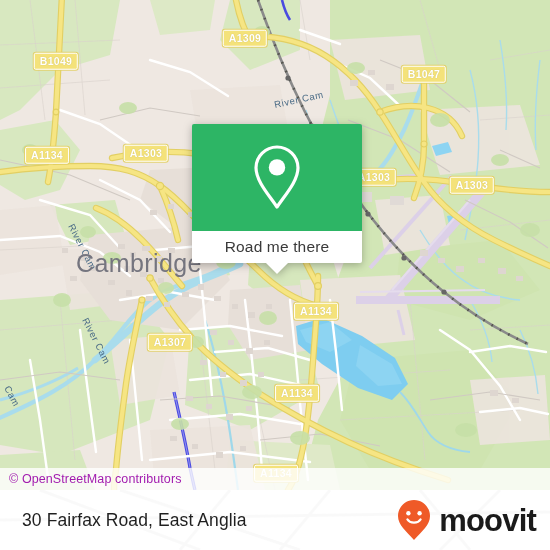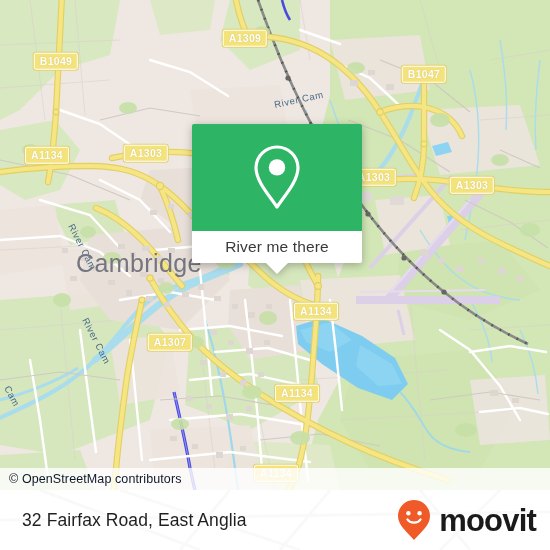--- a/index.html
+++ b/index.html
@@ -28,21 +28,21 @@
 
   
   #attribution {
     position: absolute;
     left: 0; bottom: 0;
     width: 550px; height: 22px;
     background: rgba(255,255,255,0.80);
     display: flex; align-items: center;
     padding-left: 9px;
     font-size: 12.5px;
-    color: #0f172a;
+    color: #a21caf;
     letter-spacing: 0.1px;
     z-index: 40;
   }
 
   
   #callout {
     position: absolute;
     left: 192px; top: 124px;
     width: 170px;
     z-index: 50;
@@ -481,39 +481,39 @@
   </div>
 
   <div id="callout">
     <div id="callout-top">
       <svg width="56" height="70" viewBox="0 0 56 70">
         <path d="M28 4 C16.5 4 7 13.3 7 24.8 C7 38 20 52 28 64 C36 52 49 38 49 24.8 C49 13.3 39.5 4 28 4 Z" fill="none" stroke="#ffffff" stroke-width="3.2" stroke-linejoin="round"></path>
         <circle cx="28" cy="24.4" r="8.2" fill="#ffffff"></circle>
       </svg>
     </div>
     <div id="callout-bottom">
-      <span id="callout-label">River me there</span>
+      <span id="callout-label">Road me there</span>
       <div id="callout-pointer"></div>
     </div>
   </div>
 
   <div id="footer">
     <svg id="footer-bg" width="550" height="550" viewBox="0 0 550 550">
       <g stroke="#8c8c8c" stroke-width="3" fill="none">
         <path d="M40,490 L200,550"></path>
           <path d="M120,490 L300,550"></path>
         <path d="M230,490 L180,550"></path>
           <path d="M330,490 L280,550"></path>
         <path d="M420,490 L470,550"></path>
           <path d="M500,490 L440,550"></path>
         <path d="M0,520 L550,512"></path>
       </g>
     </svg>
     <div id="footer-inner">
-      <div id="footer-address">32 Fairfax Road, East Anglia</div>
+      <div id="footer-address">30 Fairfax Road, East Anglia</div>
       <div id="brand">
         <svg width="34" height="42" viewBox="0 0 34 42">
           <path d="M17 1 C8.2 1 1 8.2 1 17 C1 26 9 32 17 41 C25 32 33 26 33 17 C33 8.2 25.8 1 17 1 Z" fill="#ef5a28"></path>
           <circle cx="11.4" cy="14.2" r="2.2" fill="#ffffff"></circle>
           <circle cx="22.6" cy="14.2" r="2.2" fill="#ffffff"></circle>
           <path d="M10.5 20.5 C13 24.6 21 24.6 23.5 20.5" fill="none" stroke="#ffffff" stroke-width="2.4" stroke-linecap="round"></path>
         </svg>
         <span id="brand-text">moovit</span>
       </div>
     </div>

